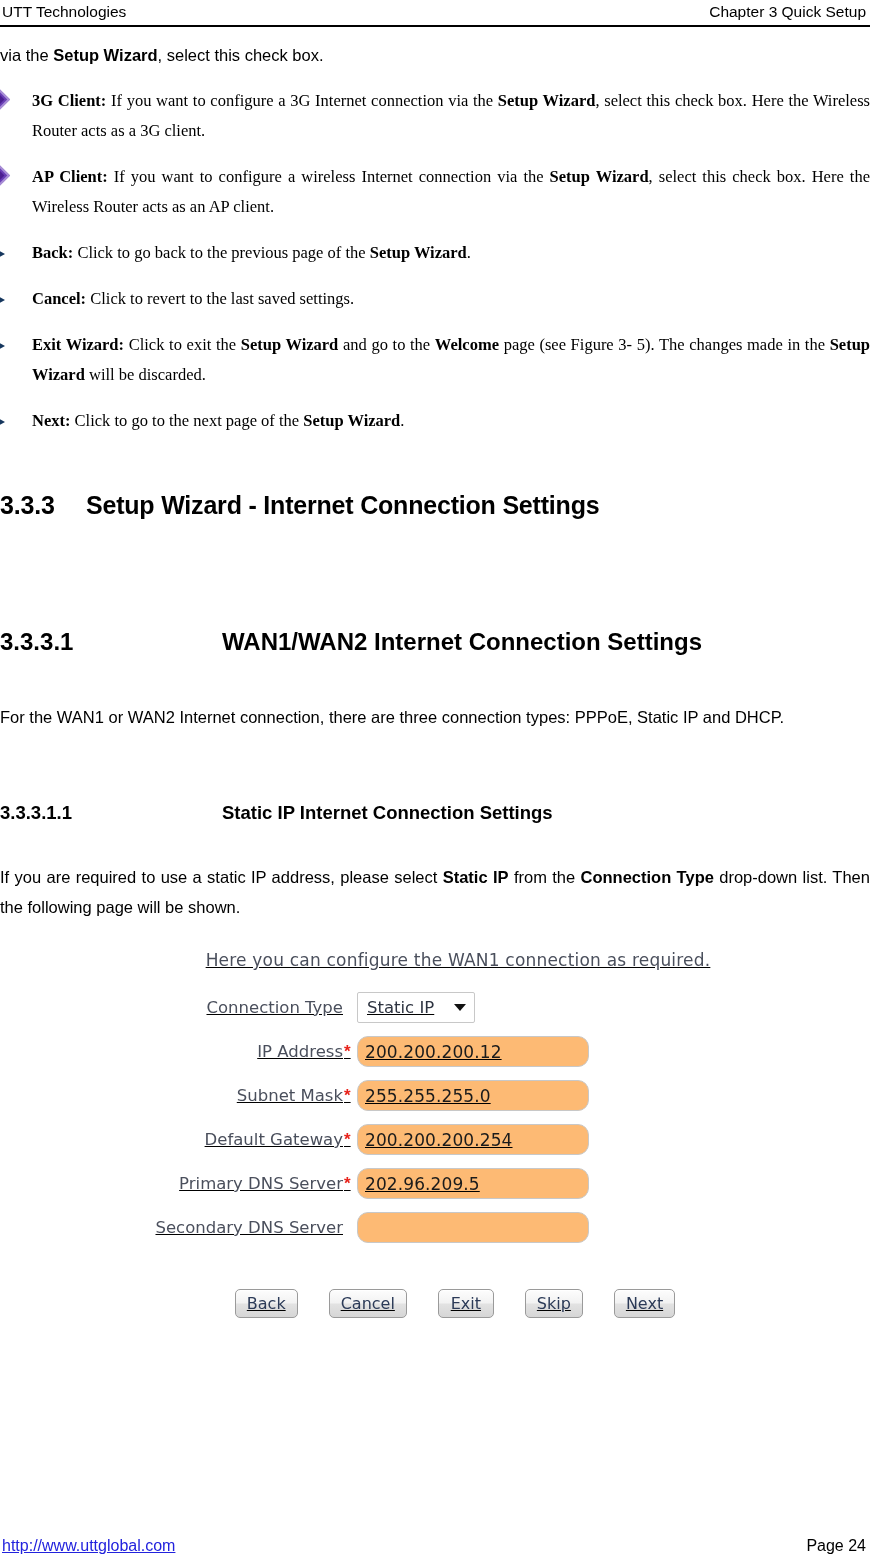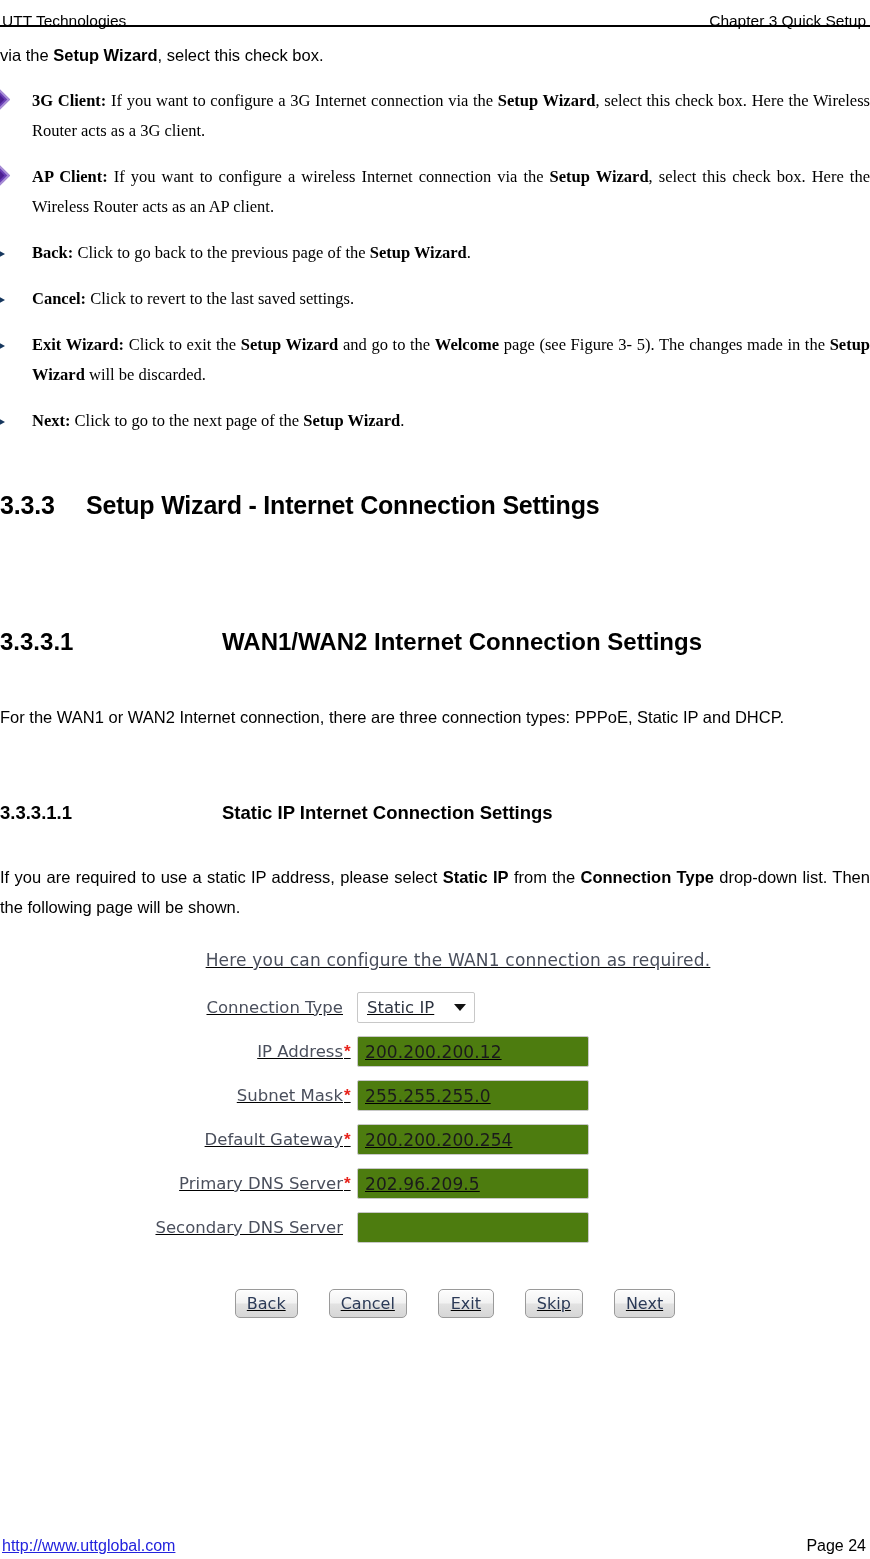--- a/index.html
+++ b/index.html
@@ -28,21 +28,21 @@
     position: absolute;
     top: 0;
     left: 0;
     width: 870px;
     height: 28px;
     display: flex;
     align-items: flex-start;
     justify-content: space-between;
     font-size: 15.5px;
     line-height: 20px;
-    padding-top: 11px;
+    padding-top: 2px;
     box-sizing: border-box;
   }
   .doc-header .hdr-left  { padding-left: 2px; }
   .doc-header .hdr-right { padding-right: 4px; }
   .header-rule {
     position: absolute;
     top: 25px;
     left: 0;
     width: 870px;
     height: 0;
@@ -226,22 +226,22 @@
     height: 0;
     border-left: 6px solid transparent;
     border-right: 6px solid transparent;
     border-top: 7px solid #111111;
     margin-left: 8px;
   }
   .text-box {
     width: 232px;
     height: 31px;
     border: 1px solid #c8c8c8;
-    border-radius: 2px;
-    background: #4d7c0f;
+    border-radius: 11px;
+    background: #fdba74;
     box-sizing: border-box;
     display: flex;
     align-items: center;
     padding-left: 7px;
     font-size: 17px;
     color: #1b1b1b;
     font-family: "DejaVu Sans", sans-serif;
     letter-spacing: 0.1px;
   }
 

